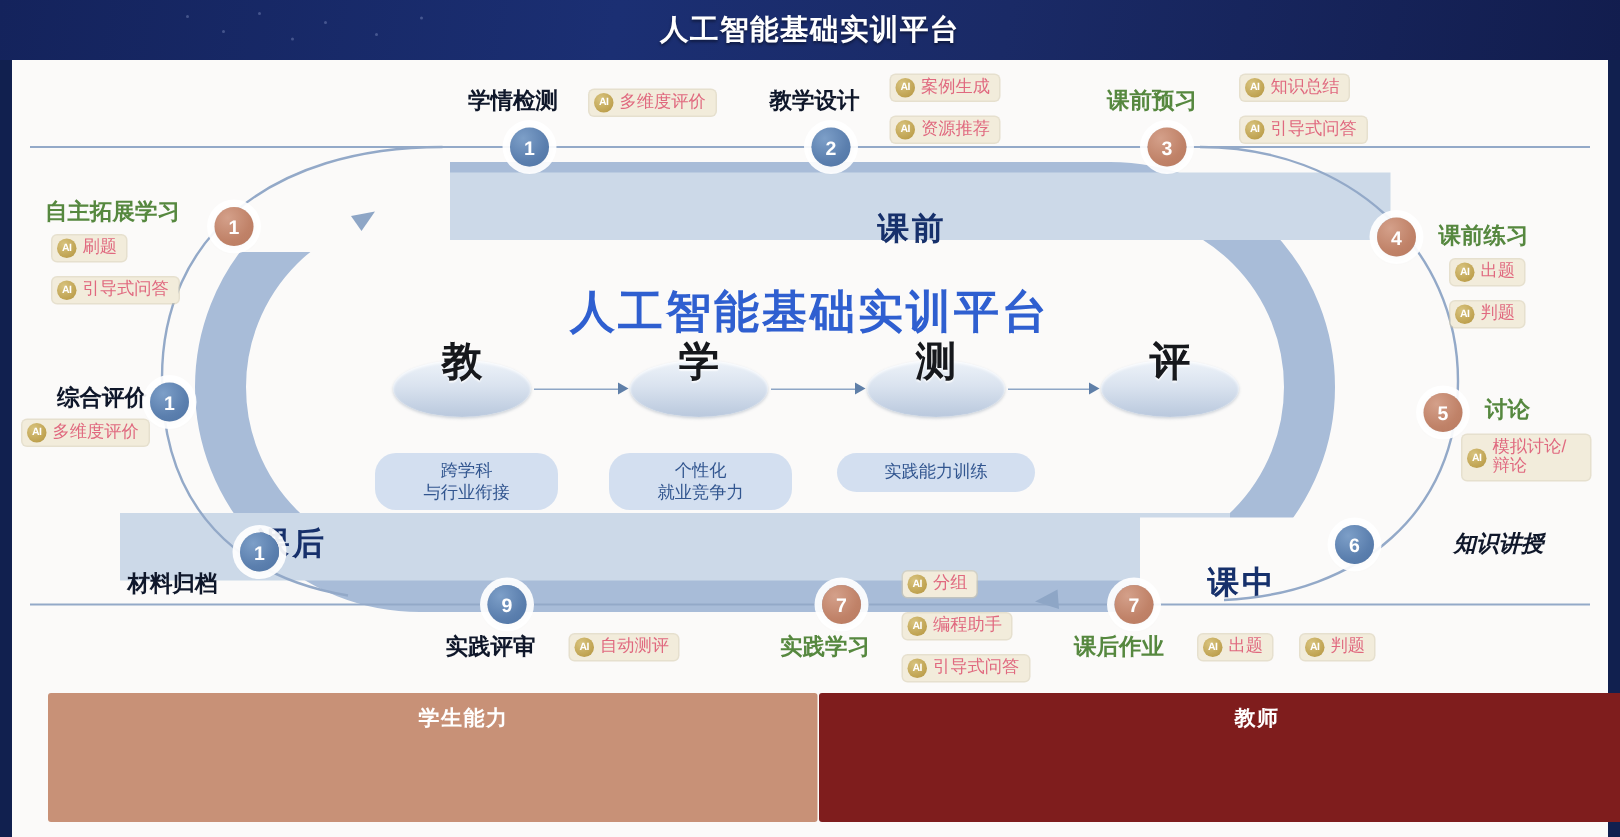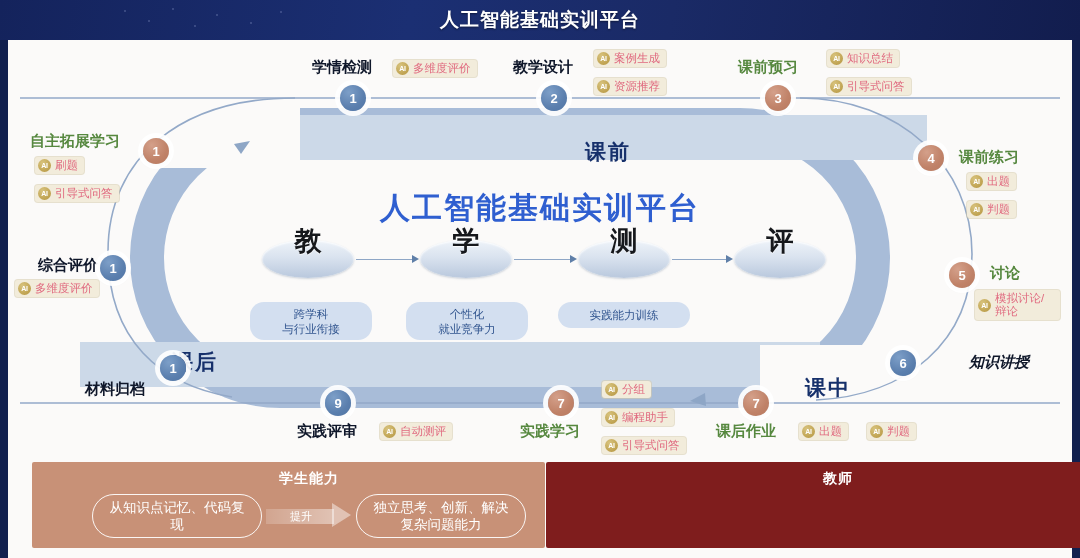--- a/index.html
+++ b/index.html
@@ -358,29 +358,20 @@
       <span class="ai-dot">AI</span>
       <span class="ai-txt">刷题</span>
     </div>
     <div class="ai-tag" style="left:35px;top:145px;">
       <span class="ai-dot">AI</span>
       <span class="ai-txt">引导式问答</span>
     </div>
 
     <div class="panel panel-student">
       <div class="panel-title">学生能力</div>
-      <div class="panel-row">
-        <div class="pill">从知识点记忆、代码复现</div>
-        <div class="mid-arrow">
-          <span class="bar"></span>
-          <span class="tip"></span>
-          <span class="mtxt">提升</span>
-        </div>
-        <div class="pill">独立思考、创新、解决复杂问题能力</div>
-      </div>
     </div>
 
     <div class="panel panel-teacher">
       <div class="panel-title">教师</div>
     </div>
 
   </div>
 </div>
 
 </body></html>

